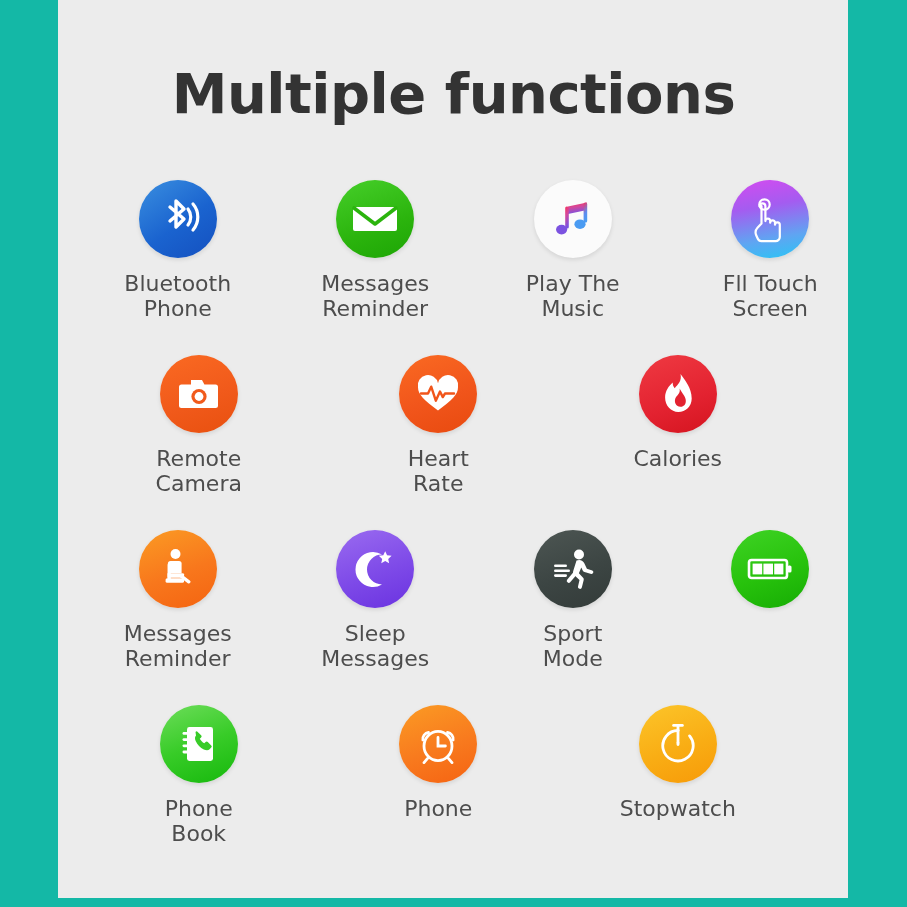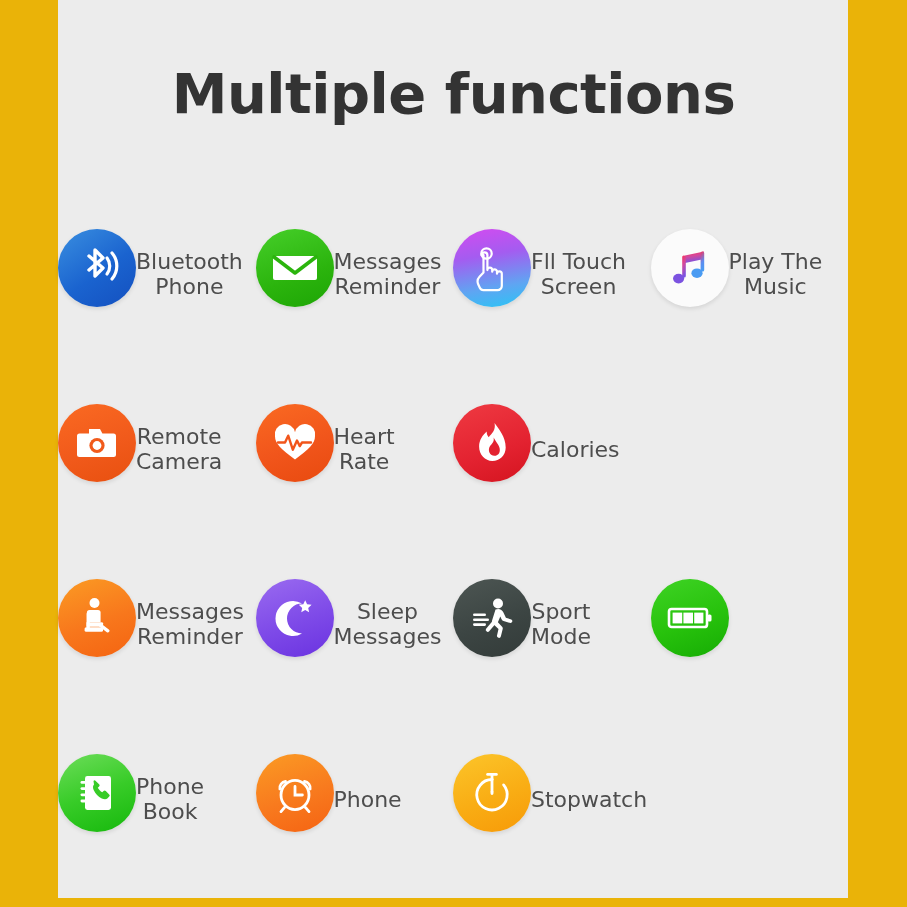--- a/index.html
+++ b/index.html
@@ -11,21 +11,21 @@
     width: 907px;
     height: 907px;
     font-family: "DejaVu Sans", "Liberation Sans", sans-serif;
     overflow: hidden;
   }
 
   .page {
     position: relative;
     width: 907px;
     height: 907px;
-    background: #eab308;
+    background: #14b8a6;
   }
 
   .panel {
     position: absolute;
     left: 58px;
     top: 0px;
     width: 790px;
     height: 898px;
     background: #ececec;
   }
@@ -52,22 +52,23 @@
 
   .row {
     display: flex;
     width: 790px;
     height: 175px;
   }
 
   .cell {
     width: 197.5px;
     display: flex;
-    flex-direction: row;
+    flex-direction: column;
     align-items: center;
+    margin-left: 42px;
   }
 
   .icon-wrap {
     width: 78px;
     height: 78px;
     border-radius: 50%;
     display: flex;
     align-items: center;
     justify-content: center;
     box-shadow: 0 2px 4px rgba(0,0,0,0.10);
@@ -131,31 +132,20 @@
           <svg width="48" height="48" viewBox="0 0 48 48">
             <path d="M4 12 h40 a2 2 0 0 1 2 2 v20 a2 2 0 0 1 -2 2 h-40 a2 2 0 0 1 -2 -2 v-20 a2 2 0 0 1 2 -2 z" fill="#ffffff"></path>
             <path d="M3 13 L24 29 L45 13" fill="none" stroke="#2bb40d" stroke-width="3.6" stroke-linecap="round" stroke-linejoin="round"></path>
           </svg>
         </div>
         <div class="label">Messages
 Reminder</div>
       </div>
 
       <div class="cell">
-        <div class="icon-wrap bg-touch">
-          <svg width="50" height="50" viewBox="0 0 50 50">
-            <circle cx="19.5" cy="10.5" r="5.2" fill="none" stroke="#ffffff" stroke-width="2.2"></circle>
-            <path d="M16.5 12 v17.5 l-4 4.2 a7 7 0 0 0 -1.3 7.5 l1.6 3.6 a4 4 0 0 0 3.6 2.3 h14.2 a4.2 4.2 0 0 0 4.2 -4.2 v-12.2 a2.4 2.4 0 0 0 -4.8 0 v-2 a2.4 2.4 0 0 0 -4.8 0 v-1.6 a2.4 2.4 0 0 0 -4.8 0 v-14.9 a2.9 2.9 0 0 0 -5.8 0 z" fill="none" stroke="#ffffff" stroke-width="2.2" stroke-linejoin="round"></path>
-          </svg>
-        </div>
-        <div class="label">Fll Touch
-Screen</div>
-      </div>
-
-      <div class="cell">
         <div class="icon-wrap bg-music">
           <svg width="46" height="46" viewBox="0 0 46 46">
             <defs>
               <linearGradient id="gradMusic" x1="0" y1="0" x2="0.25" y2="1">
                 <stop offset="0%" stop-color="#f6325e"></stop>
                 <stop offset="45%" stop-color="#d4489b"></stop>
                 <stop offset="100%" stop-color="#7b52e0"></stop>
               </linearGradient>
               <linearGradient id="gradMusicR" x1="0" y1="0" x2="0.2" y2="1">
                 <stop offset="0%" stop-color="#f6325e"></stop>
@@ -166,20 +156,31 @@
             <path d="M18 10.5 L37 6.5 v7.5 L18 18 z" fill="url(#gradMusic)"></path>
             <rect x="15.2" y="10.4" width="3.6" height="22" rx="1.5" fill="url(#gradMusic)"></rect>
             <rect x="33.6" y="6.4" width="3.6" height="20" rx="1.5" fill="url(#gradMusicR)"></rect>
             <ellipse cx="11.6" cy="33.6" rx="5.6" ry="4.8" fill="#7b52e0"></ellipse>
             <ellipse cx="30" cy="28.2" rx="5.6" ry="4.8" fill="#4a9bf2"></ellipse>
           </svg>
         </div>
         <div class="label">Play The
 Music</div>
       </div>
+
+      <div class="cell">
+        <div class="icon-wrap bg-touch">
+          <svg width="50" height="50" viewBox="0 0 50 50">
+            <circle cx="19.5" cy="10.5" r="5.2" fill="none" stroke="#ffffff" stroke-width="2.2"></circle>
+            <path d="M16.5 12 v17.5 l-4 4.2 a7 7 0 0 0 -1.3 7.5 l1.6 3.6 a4 4 0 0 0 3.6 2.3 h14.2 a4.2 4.2 0 0 0 4.2 -4.2 v-12.2 a2.4 2.4 0 0 0 -4.8 0 v-2 a2.4 2.4 0 0 0 -4.8 0 v-1.6 a2.4 2.4 0 0 0 -4.8 0 v-14.9 a2.9 2.9 0 0 0 -5.8 0 z" fill="none" stroke="#ffffff" stroke-width="2.2" stroke-linejoin="round"></path>
+          </svg>
+        </div>
+        <div class="label">Fll Touch
+Screen</div>
+      </div>
     </div>
 
     <div class="row">
 
       <div class="cell">
         <div class="icon-wrap bg-camera">
           <svg width="46" height="46" viewBox="0 0 46 46">
             <path d="M15 9 h11 l2.4 4.4 h11.1 a2.5 2.5 0 0 1 2.5 2.5 v18.6 a2.5 2.5 0 0 1 -2.5 2.5 h-34 a2.5 2.5 0 0 1 -2.5 -2.5 v-18.6 a2.5 2.5 0 0 1 2.5 -2.5 h9.5 z" fill="#ffffff"></path>
             <circle cx="23" cy="25.5" r="7.6" fill="#f15a1b"></circle>
             <circle cx="23" cy="25.5" r="4.4" fill="#ffffff"></circle>

